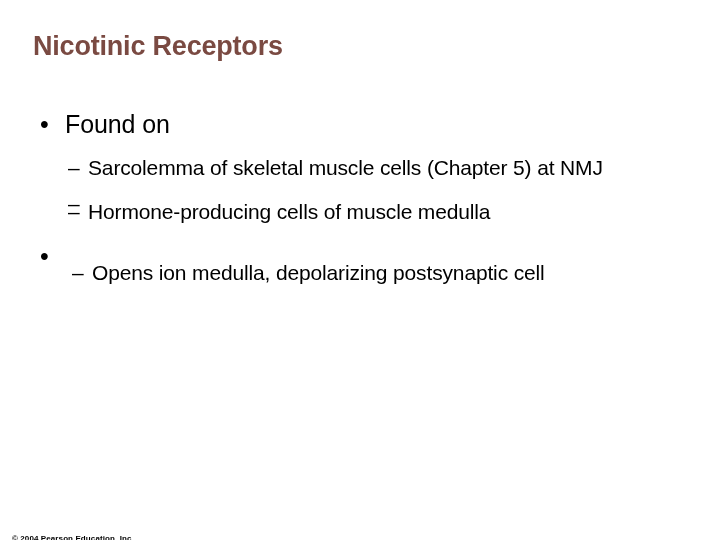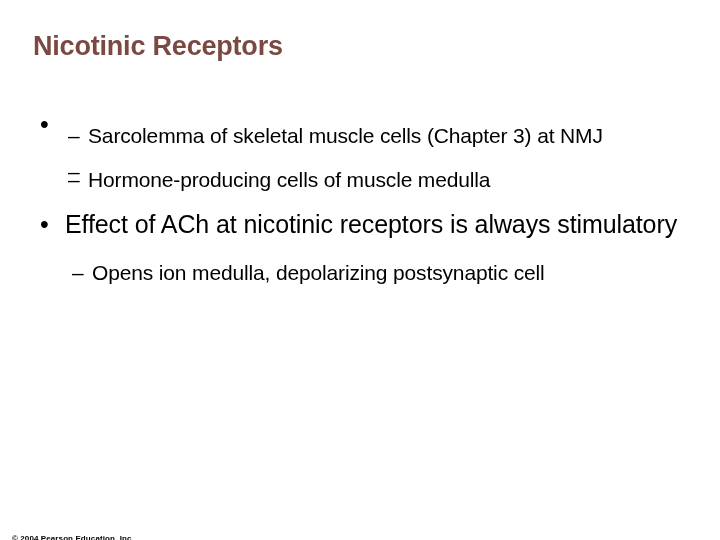--- a/index.html
+++ b/index.html
@@ -114,47 +114,47 @@
 <body>
 
 <div class="slide">
 
   <div class="slide-title">Nicotinic Receptors</div>
 
   <div class="body-area">
 
     <div class="lvl1">
       <span class="marker">•</span>
+      <span class="text">Found on</span>
     </div>
 
     <div class="gap-md"></div>
 
     <div class="lvl2">
       <span class="marker">–</span>
-      <span class="text">Sarcolemma of skeletal muscle cells (Chapter 3) at NMJ</span>
+      <span class="text">Sarcolemma of skeletal muscle cells (Chapter 5) at NMJ</span>
     </div>
 
     <div class="gap-sm"></div>
 
     <div class="lvl2">
       <span class="marker">–</span>
     </div>
 
     <div class="gap-sm"></div>
 
     <div class="lvl2">
       <span class="marker">–</span>
       <span class="text">Hormone-producing cells of muscle medulla</span>
     </div>
 
     <div class="gap-md"></div>
 
     <div class="lvl1">
       <span class="marker">•</span>
-      <span class="text">Effect of ACh at nicotinic receptors is always stimulatory</span>
     </div>
 
     <div class="gap-lg"></div>
 
     <div class="lvl2 deep">
       <span class="marker">–</span>
       <span class="text">Opens ion medulla, depolarizing postsynaptic cell</span>
     </div>
 
   </div>

